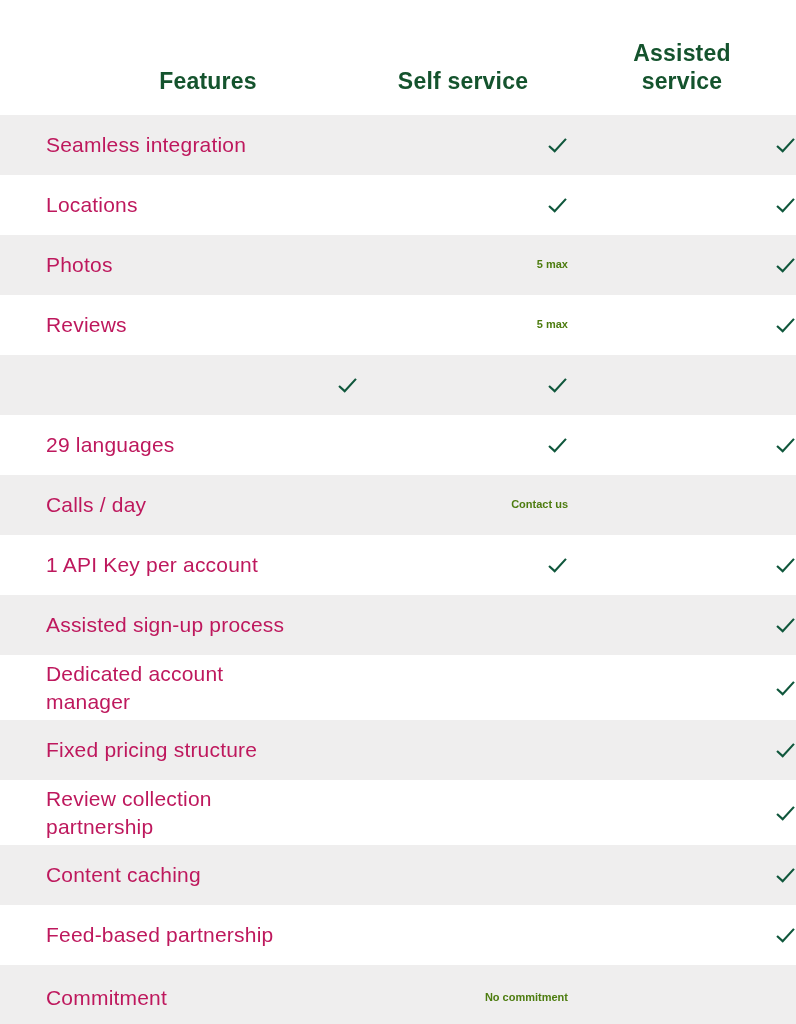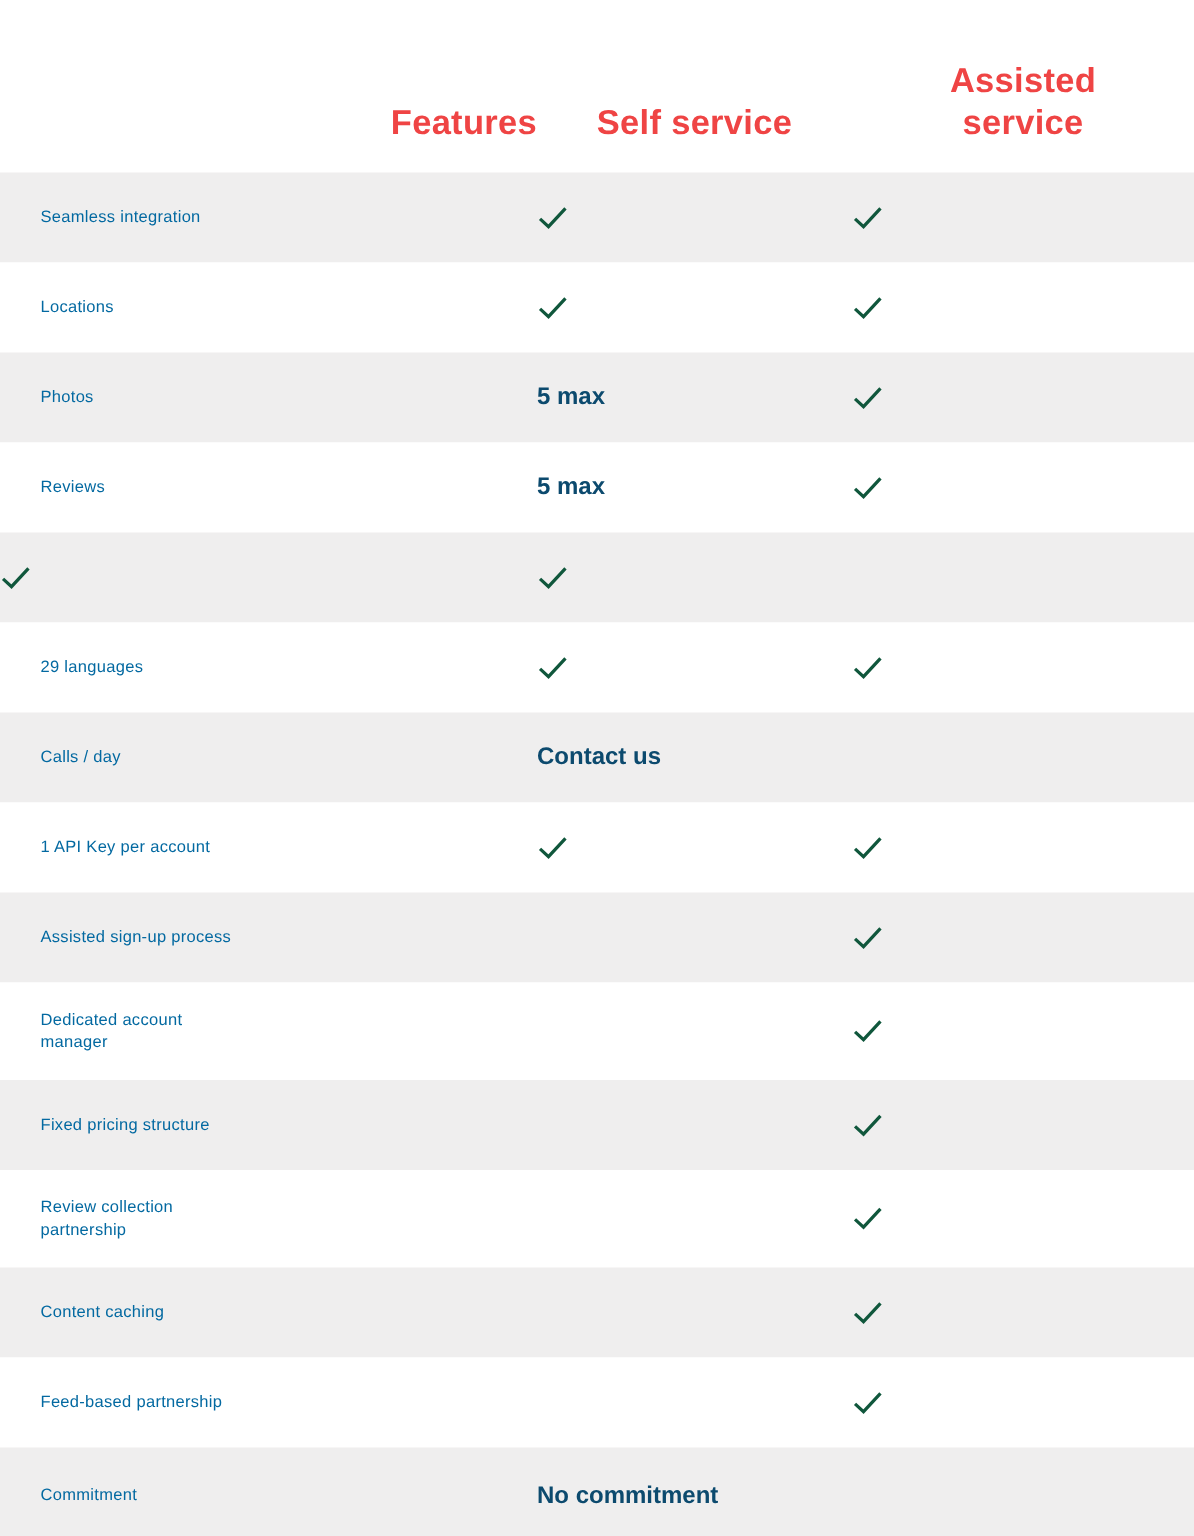--- a/index.html
+++ b/index.html
@@ -7,40 +7,40 @@
     width:796px;height:1024px;overflow:hidden;background:#ffffff;
     font-family:"Liberation Sans", sans-serif;
     -webkit-font-smoothing:antialiased;
   }
   .comparison-table{width:796px;height:1024px;}
   .hdr{
     display:grid;grid-template-columns:358px 210px 228px;
     height:115px;align-items:end;background:#ffffff;
   }
   .hdr .hcell{
-    font-weight:700;font-size:23px;color:#ef4444;
+    font-weight:700;font-size:23px;color:#14532d;
     padding-bottom:20px;line-height:1.22;letter-spacing:.2px;
   }
-  .hdr .hfeatures{padding-left:58px;text-align:right;}
+  .hdr .hfeatures{padding-left:58px;text-align:center;}
   .hdr .hcenter{text-align:center;}
   .hdr .hwrap{max-width:122px;margin:0 auto;}
   .rows{display:block;}
   .row{
     display:grid;grid-template-columns:358px 210px 228px;
     align-items:center;background:#ffffff;
   }
   .row:nth-child(odd){background:#efeeee;}
   .h60{height:60px;}
   .h63{height:65px;}
   .cell-feature{
-    padding-left:27px;font-size:11px;color:#0369a1;
+    padding-left:46px;font-size:21px;color:#be185d;
     white-space:pre-line;line-height:1.32;letter-spacing:.2px;
   }
   .cell-value{
-    text-align:left;font-weight:700;font-size:16px;color:#0c4a6e;
+    text-align:right;font-weight:700;font-size:11px;color:#4d7c0f;
     white-space:pre-line;line-height:1.25;
   }
   .check{display:inline-block;vertical-align:middle;}
   .check path{stroke:#10573c;stroke-width:2.3;fill:none;}
 </style>
 </head>
 <body>
 
 <div class="comparison-table">
 

